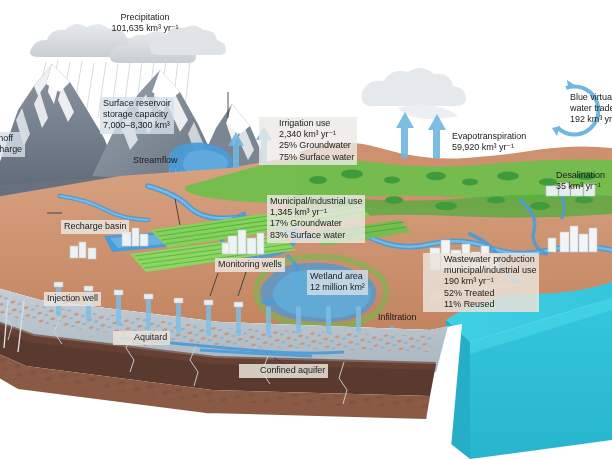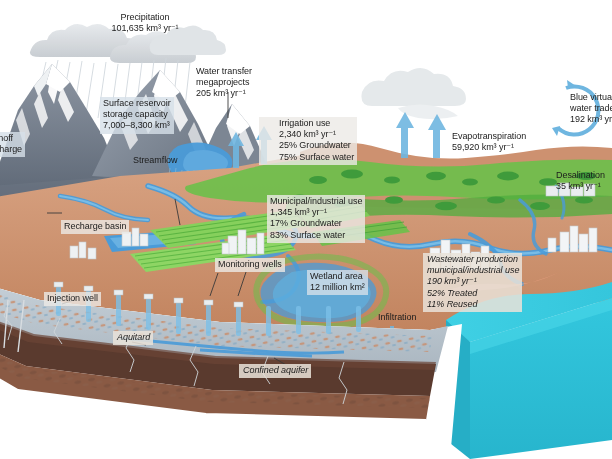--- a/index.html
+++ b/index.html
@@ -6,21 +6,21 @@
   body{width:612px;height:459px;overflow:hidden;
        font-family:"Liberation Sans","DejaVu Sans",sans-serif;}
   #stage{position:relative;width:612px;height:459px;background:#fff;overflow:hidden;}
   svg#scene{position:absolute;left:0;top:0;width:612px;height:459px;}
 
   .lbl{position:absolute;font-size:9px;line-height:11.2px;color:#1c1c1c;
        letter-spacing:-0.05px;white-space:nowrap;}
   .lbl .ln{display:block;}
   .boxed{background:rgba(236,234,230,0.80);padding:1px 3px 2px 3px;}
   .boxed-cool{background:rgba(214,224,232,0.80);padding:1px 3px 2px 3px;}
-  .boxed-warm{background:rgba(233,226,216,0.86);padding:1px 3px 2px 4px;font-style:italic;}
+  .boxed-warm{background:rgba(233,226,216,0.86);padding:1px 3px 2px 21px;}
   .plain{background:transparent;}
   .ctr{text-align:center;}
 </style>
 </head>
 <body>
 
 <div id="stage">
 
 <svg id="scene" viewBox="0 0 612 459">
   <defs>
@@ -389,25 +389,20 @@
   <span class="ln">Surface water runoff</span>
   <span class="ln">Groundwater recharge</span>
 </div>
 
 <div class="lbl boxed-cool" style="left:100px;top:97px;">
   <span class="ln">Surface reservoir</span>
   <span class="ln">storage capacity</span>
   <span class="ln">7,000–8,300 km³</span>
 </div>
 
-<div class="lbl plain" style="left:196px;top:66px;">
-  <span class="ln">Water transfer</span>
-  <span class="ln">megaprojects</span>
-  <span class="ln">205 km³ yr⁻¹</span>
-</div>
 
 <div class="lbl boxed" style="left:259px;top:117px;padding-left:20px;">
   <span class="ln">Irrigation use</span>
   <span class="ln">2,340 km³ yr⁻¹</span>
   <span class="ln">25% Groundwater</span>
   <span class="ln">75% Surface water</span>
 </div>
 
 <div class="lbl plain" style="left:420px;top:131px;padding-left:32px;">
   <span class="ln">Evapotranspiration</span>

